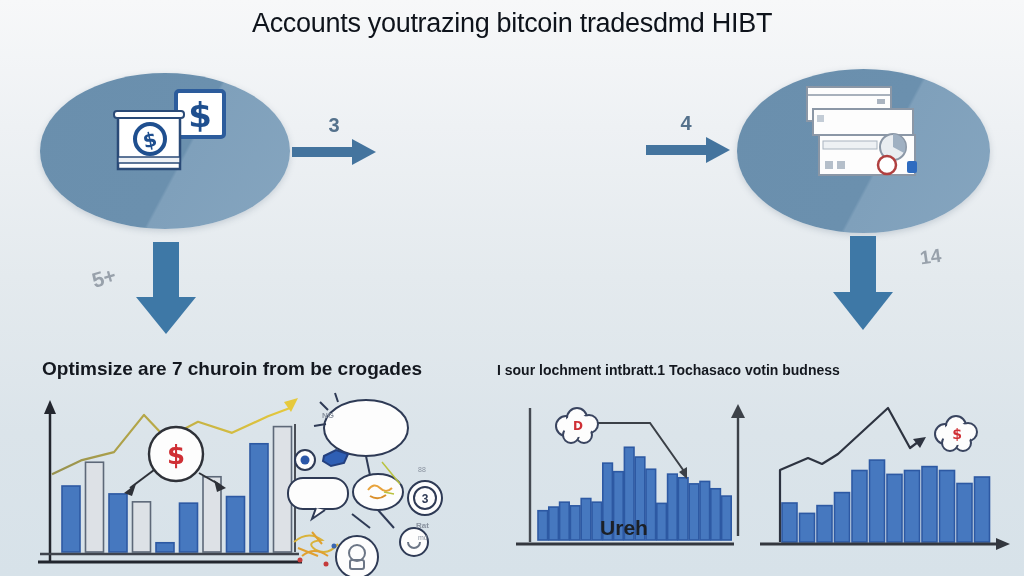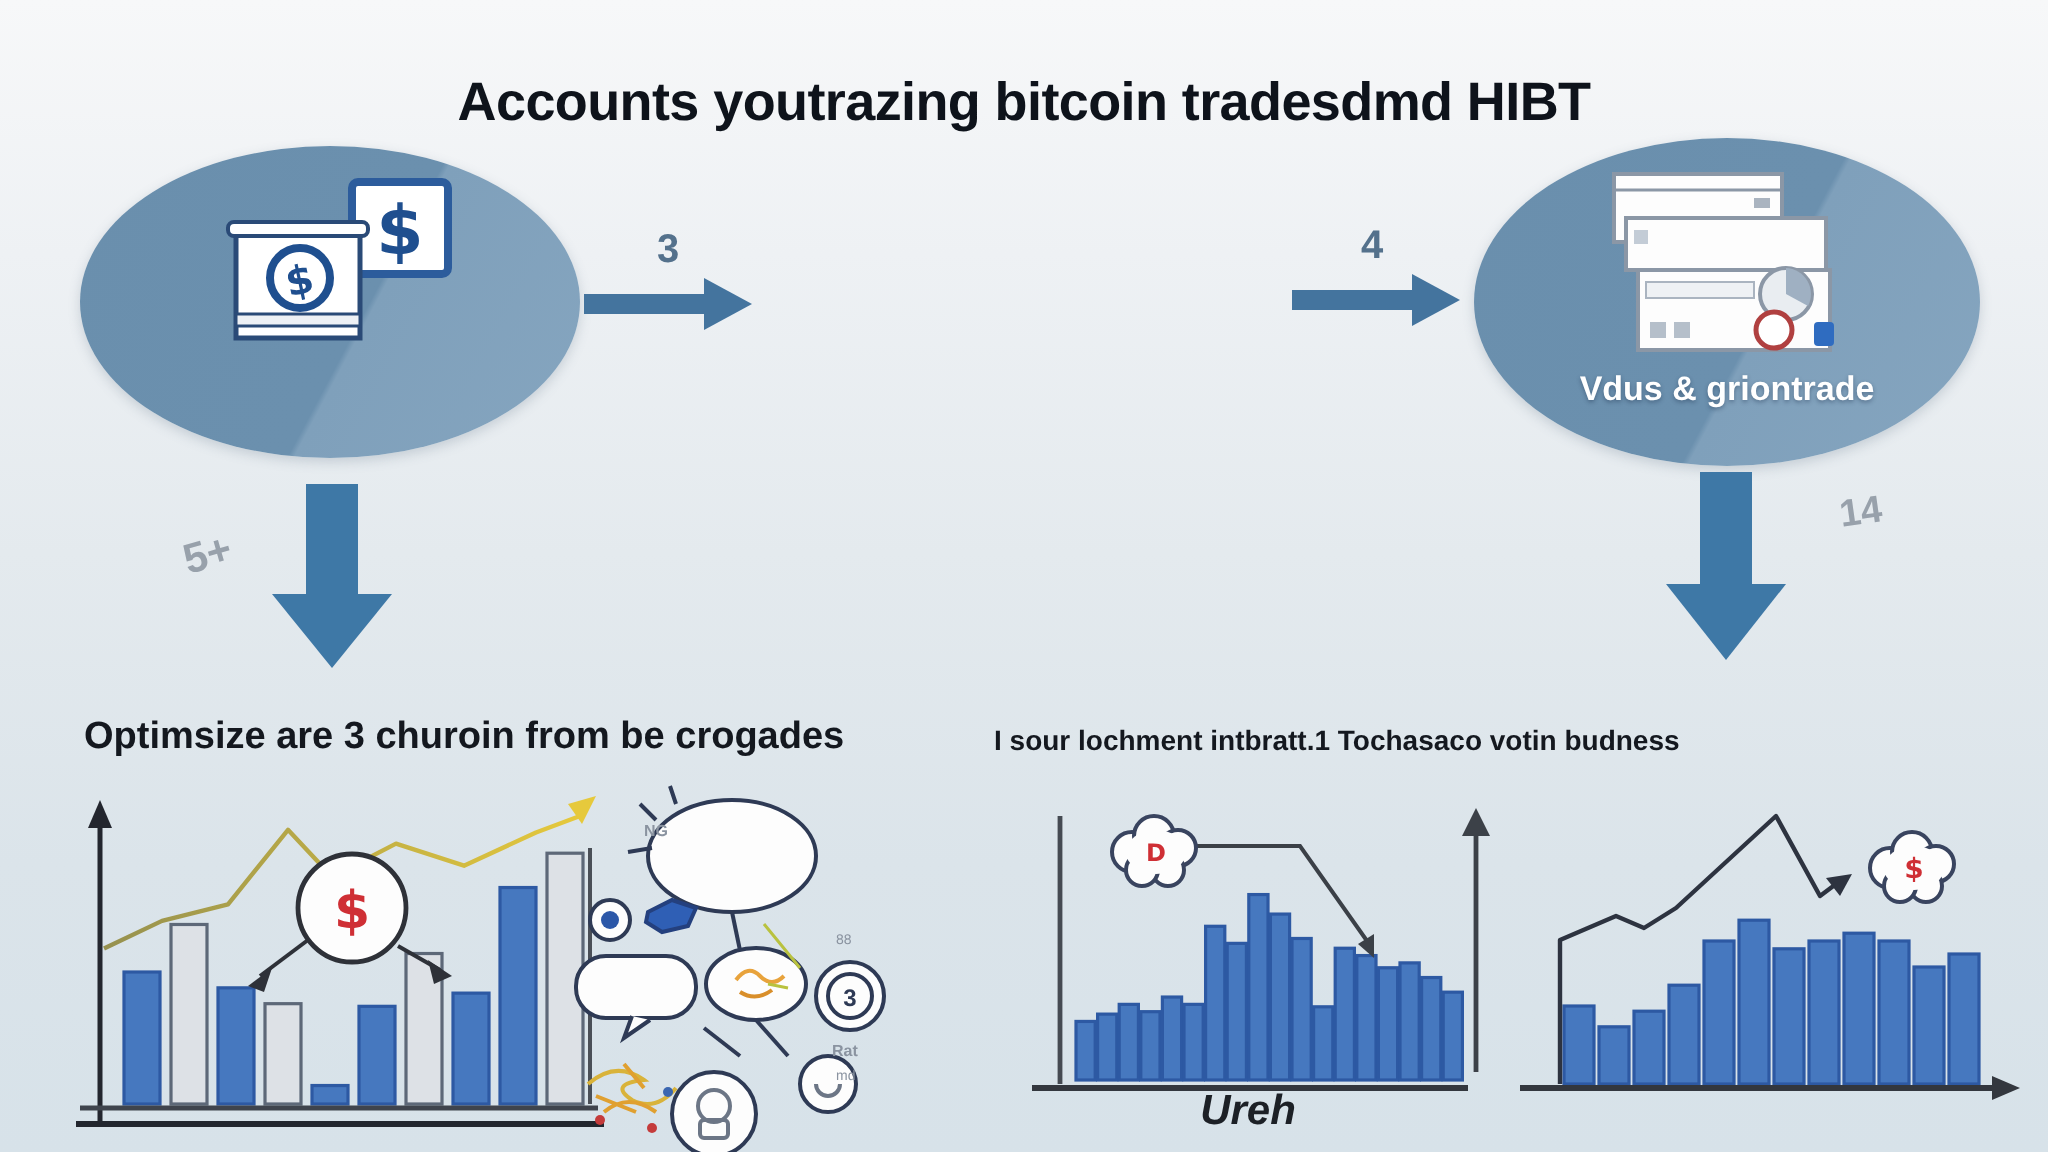--- a/index.html
+++ b/index.html
@@ -1,20 +1,20 @@
 <!DOCTYPE html>
 <html><head>
 <meta charset="utf-8">
 <style>
   html,body{margin:0;padding:0;}
   body{font-family:"Liberation Sans","DejaVu Sans",sans-serif;}
   .page{position:relative;width:1024px;height:576px;overflow:hidden;
     background:linear-gradient(180deg,#f7f8f9 0%,#eef1f4 22%,#e4eaee 48%,#dbe4ea 75%,#d7e2e9 100%);}
   .title{position:absolute;top:8px;left:0;width:100%;text-align:center;
-    font-size:27px;font-weight:700;color:#0e131b;letter-spacing:-.3px;margin-top:28px;}
+    font-size:27px;font-weight:400;color:#0e131b;letter-spacing:-.3px;}
   .oval{position:absolute;border-radius:50%;
     background:linear-gradient(118deg,#6a8fad 0%,#6b90ae 56%,#7fa0bb 57%,#85a5bf 100%);
     box-shadow:0 2px 6px rgba(90,110,130,.25);}
   .oval .lbl{position:absolute;left:0;right:0;bottom:17%;text-align:center;
     color:#ffffff;font-weight:700;font-size:17px;text-shadow:0 1px 2px rgba(30,50,80,.45);}
   .oval .ic{position:absolute;left:0;right:0;top:10%;display:flex;justify-content:center;}
   .num{position:absolute;width:84px;text-align:center;font-size:20px;font-weight:700;color:#54718c;}
   .note{position:absolute;font-weight:700;color:#98a1ab;}
   .heading{position:absolute;font-weight:700;color:#14181f;white-space:nowrap;}
   .axis-label{position:absolute;text-align:center;font-size:21px;font-weight:700;color:#1c2026;}
@@ -53,21 +53,20 @@
         <rect x="30" y="50" width="96" height="40" fill="#fdfdfd" stroke="#8b97a6" stroke-width="2"></rect>
         <rect x="34" y="56" width="54" height="8" fill="#eef1f4" stroke="#aab4c0" stroke-width="1"></rect>
         <rect x="36" y="76" width="8" height="8" fill="#b5bfca"></rect>
         <rect x="48" y="76" width="8" height="8" fill="#b5bfca"></rect>
         <circle cx="104" cy="62" r="13" fill="#e9edf1" stroke="#8b97a6" stroke-width="2"></circle>
         <path d="M104 49 a13 13 0 0 1 11 19 l-11 -6 z" fill="#9fb0c2"></path>
         <circle cx="98" cy="80" r="9" fill="#fff" stroke="#b04040" stroke-width="2.5"></circle>
         <rect x="118" y="76" width="10" height="12" rx="2" fill="#2f6cc0"></rect>
       </svg>
     </div>
-    <div class="lbl">Vdus &amp; griontrade</div>
   </div>
 
   <div class="num" style="left:292px;top:114px;">3</div>
   <svg style="position:absolute;left:292px;top:139px;" width="84" height="26" viewBox="0 0 84 26">
     <rect x="0" y="8" width="60" height="10" fill="#44749e"></rect>
     <polygon points="60,0 84,13 60,26" fill="#44749e"></polygon>
   </svg>
 
   <div class="num" style="left:644px;top:112px;">4</div>
   <svg style="position:absolute;left:646px;top:137px;" width="84" height="26" viewBox="0 0 84 26">
@@ -80,21 +79,21 @@
     <rect x="17" y="0" width="26" height="56" fill="#3e78a6"></rect>
     <polygon points="0,55 60,55 30,92" fill="#3e78a6"></polygon>
   </svg>
 
   <div class="note" style="left:920px;top:246px;font-size:19px;transform:rotate(-8deg);">14</div>
   <svg style="position:absolute;left:833px;top:236px;" width="60" height="94" viewBox="0 0 60 94">
     <rect x="17" y="0" width="26" height="57" fill="#3e78a6"></rect>
     <polygon points="0,56 60,56 30,94" fill="#3e78a6"></polygon>
   </svg>
 
-  <div class="heading" style="left:42px;top:358px;font-size:19px;">Optimsize are 3 churoin from be crogades</div>
+  <div class="heading" style="left:42px;top:358px;font-size:19px;">Optimsize are 7 churoin from be crogades</div>
   <div class="heading" style="left:497px;top:362px;font-size:14px;text-align:right;">I sour lochment intbratt.1 Tochasaco votin budness</div>
 
   <svg id="chart-left" style="position:absolute;left:36px;top:396px;" width="268" height="172" viewBox="0 0 268 172">
       <line x1="14" y1="166" x2="14" y2="16" stroke="#23262e" stroke-width="2.5"></line>
       <polygon points="14,4 8,18 20,18" fill="#23262e"></polygon>
       <rect x="26" y="90" width="18" height="66" fill="#4678bf" stroke="#2d59a3" stroke-width="1.6"></rect>
       <rect x="49.5" y="66.24" width="18" height="89.76" fill="#dde1e6" stroke="#5d6878" stroke-width="1.6"></rect>
       <rect x="73" y="97.91999999999999" width="18" height="58.080000000000005" fill="#4678bf" stroke="#2d59a3" stroke-width="1.6"></rect>
       <rect x="96.5" y="105.84" width="18" height="50.160000000000004" fill="#dde1e6" stroke="#5d6878" stroke-width="1.6"></rect>
       <rect x="120" y="146.76" width="18" height="9.24" fill="#4678bf" stroke="#2d59a3" stroke-width="1.6"></rect>
@@ -173,21 +172,21 @@
       <polygon points="166,45 153,47 160,56" fill="#2d3340"></polygon>
       <circle cx="185" cy="42" r="10" fill="#fdfdfd" stroke="#39445f" stroke-width="2"></circle>
       <circle cx="196" cy="34" r="10" fill="#fdfdfd" stroke="#39445f" stroke-width="2"></circle>
       <circle cx="208" cy="40" r="9" fill="#fdfdfd" stroke="#39445f" stroke-width="2"></circle>
       <circle cx="203" cy="51" r="8" fill="#fdfdfd" stroke="#39445f" stroke-width="2"></circle>
       <circle cx="190" cy="51" r="8" fill="#fdfdfd" stroke="#39445f" stroke-width="2"></circle>
       <ellipse cx="197" cy="42" rx="15" ry="11" fill="#fdfdfd"></ellipse>
       <text x="197" y="47.04" text-anchor="middle" font-size="14" font-weight="bold" fill="#cf2f35" font-family="DejaVu Sans,sans-serif">$</text>
     </svg>
 
-  <div class="axis-label" style="left:544px;top:544px;width:160px;font-style:italic;">Ureh</div>
+  <div class="axis-label" style="left:544px;top:516px;width:160px;">Ureh</div>
 
   <svg style="position:absolute;left:282px;top:390px;" width="192" height="186" viewBox="0 0 192 186">
     <g fill="none" stroke="#2e3a55" stroke-width="2">
       <ellipse cx="84" cy="38" rx="42" ry="28" fill="#fdfdfd"></ellipse>
       <path d="M46 20 l-8 -8 M56 12 l-3 -9 M44 34 l-12 2"></path>
       <path d="M84 66 l5 24"></path>
       <circle cx="23" cy="70" r="10" fill="#fdfdfd"></circle>
       <circle cx="23" cy="70" r="4.5" fill="#2b57a8" stroke="none"></circle>
       <path d="M42 66 l12 -6 l12 4 l-4 9 l-13 3 l-8 -5 z" fill="#2f5fb5" stroke="#24407e"></path>
       <rect x="6" y="88" width="60" height="31" rx="15" fill="#fdfdfd"></rect>

